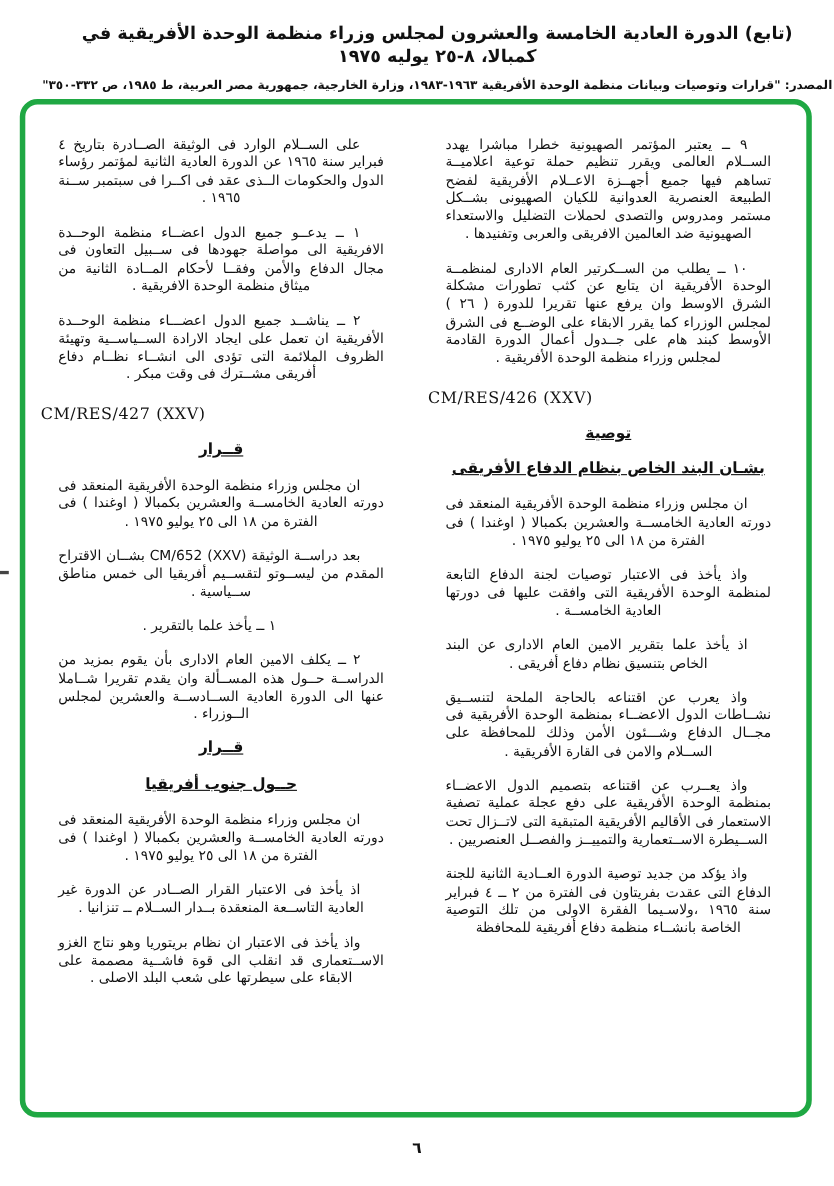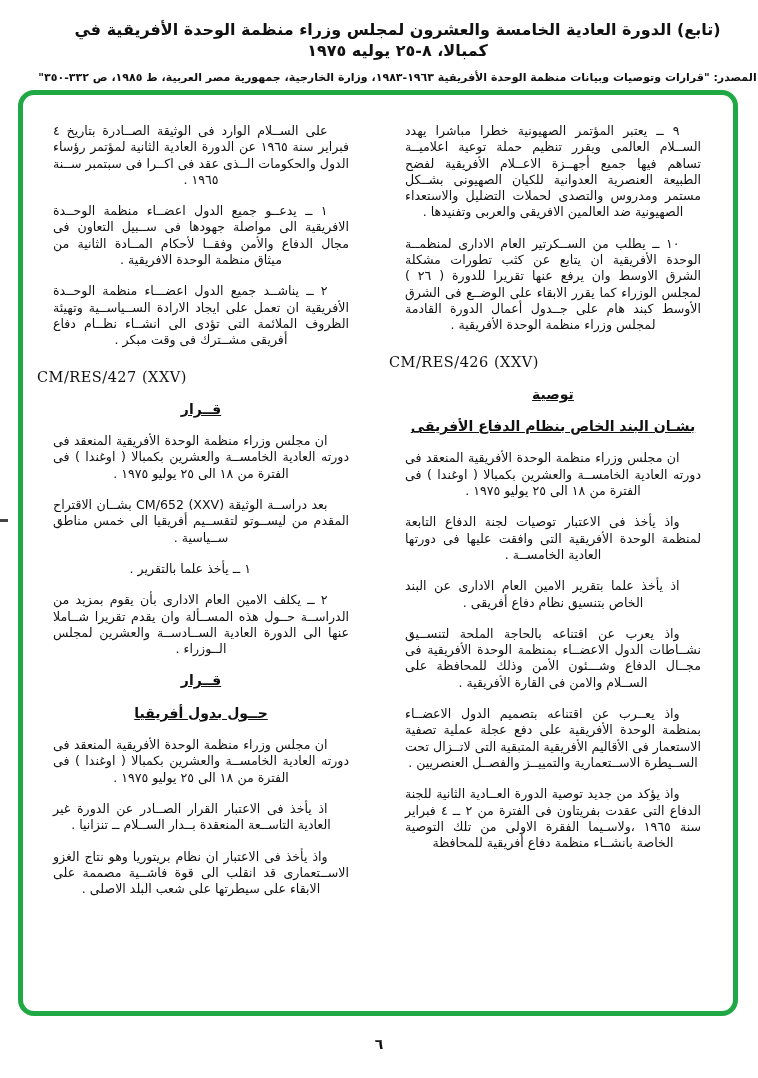--- a/index.html
+++ b/index.html
@@ -60,21 +60,21 @@
         <p class="para">على الســلام الوارد فى الوثيقة الصــادرة بتاريخ ٤ فبراير سنة ١٩٦٥ عن الدورة العادية الثانية لمؤتمر رؤساء الدول والحكومات الــذى عقد فى اكــرا فى سبتمبر ســنة ١٩٦٥ .</p>
         <p class="para">١ ــ يدعــو جميع الدول اعضــاء منظمة الوحــدة الافريقية الى مواصلة جهودها فى ســبيل التعاون فى مجال الدفاع والأمن وفقــا لأحكام المــادة الثانية من ميثاق منظمة الوحدة الافريقية .</p>
         <p class="para">٢ ــ يناشــد جميع الدول اعضـــاء منظمة الوحــدة الأفريقية ان تعمل على ايجاد الارادة الســياســية وتهيئة الظروف الملائمة التى تؤدى الى انشــاء نظــام دفاع أفريقى مشــترك فى وقت مبكر .</p>
         <div class="doclabel">CM/RES/427 (XXV)</div>
         <div class="heading">قــرار</div>
         <p class="para">ان مجلس وزراء منظمة الوحدة الأفريقية المنعقد فى دورته العادية الخامســة والعشرين بكمبالا ( اوغندا ) فى الفترة من ١٨ الى ٢٥ يوليو ١٩٧٥ .</p>
         <p class="para">بعد دراســة الوثيقة CM/652 (XXV) بشــان الاقتراح المقدم من ليســوتو لتقســيم أفريقيا الى خمس مناطق ســياسية .</p>
         <p class="para">١ ــ يأخذ علما بالتقرير .</p>
         <p class="para">٢ ــ يكلف الامين العام الادارى بأن يقوم بمزيد من الدراســة حــول هذه المســألة وان يقدم تقريرا شــاملا عنها الى الدورة العادية الســادســة والعشرين لمجلس الــوزراء .</p>
         <div class="heading">قــرار</div>
-        <div class="heading">حــول بدول أفريقيا</div>
+        <div class="heading">حــول جنوب أفريقيا</div>
         <p class="para">ان مجلس وزراء منظمة الوحدة الأفريقية المنعقد فى دورته العادية الخامســة والعشرين بكمبالا ( اوغندا ) فى الفترة من ١٨ الى ٢٥ يوليو ١٩٧٥ .</p>
         <p class="para">اذ يأخذ فى الاعتبار القرار الصــادر عن الدورة غير العادية التاســعة المنعقدة بــدار الســلام ــ تنزانيا .</p>
         <p class="para">واذ يأخذ فى الاعتبار ان نظام بريتوريا وهو نتاج الغزو الاســتعمارى قد انقلب الى قوة فاشــية مصممة على الابقاء على سيطرتها على شعب البلد الاصلى .</p>
       </div>
 
     </div>
   </div>
 
   <div class="pagenum">٦</div>
 

